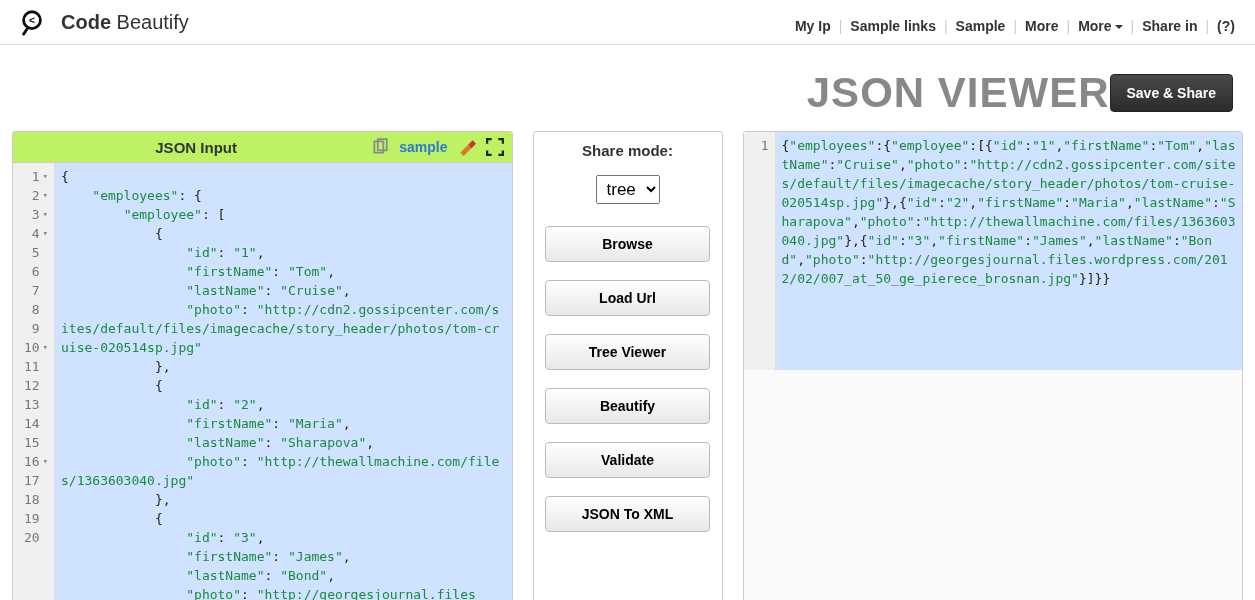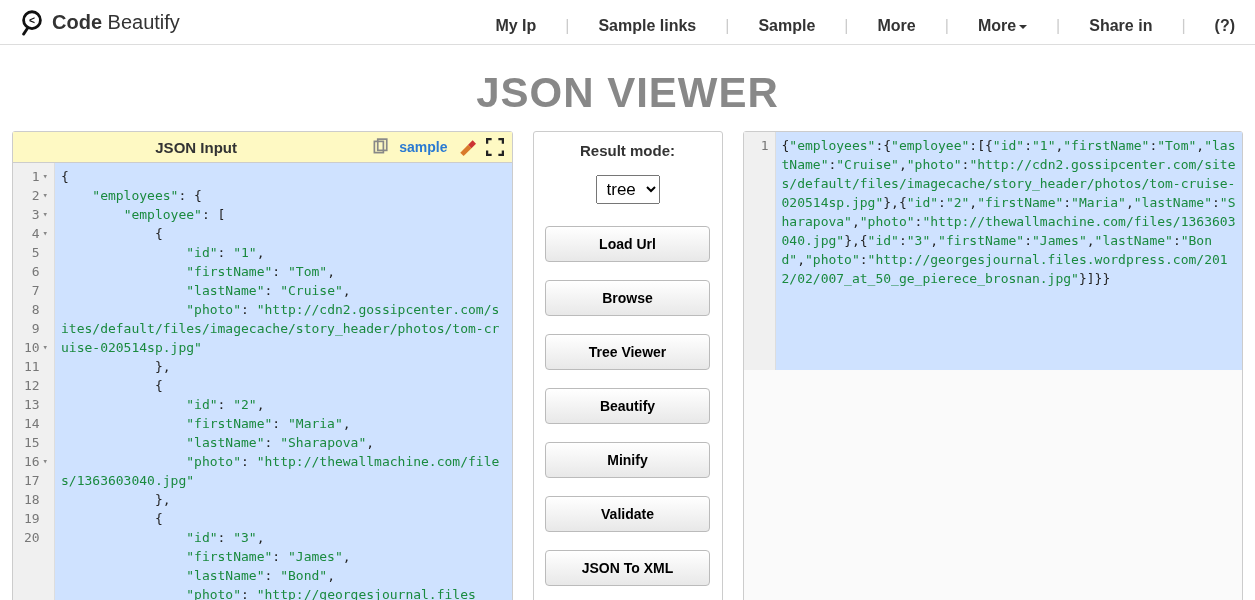--- a/index.html
+++ b/index.html
@@ -1,37 +1,37 @@
 <!DOCTYPE html>
 <html><head>
 <meta charset="utf-8">
 <style>
 * { box-sizing: border-box; margin: 0; padding: 0; }
 body { font-family: "Helvetica Neue", Helvetica, Arial, sans-serif; font-size: 14px; color: #333; background: #fff; }
 
 .topbar { display: flex; align-items: center; justify-content: space-between; padding: 8px 18px; border-bottom: 1px solid #ddd; }
 .brand { display: flex; align-items: center; gap: 6px; }
 .brand-logo { width: 28px; height: 28px; }
-.brand-text { font-size: 20px; font-weight: bold; }
+.brand-text { font-size: 20px; font-weight: bold; margin-left: 9px; }
 .brand-text .light { font-weight: 300; }
-.topnav { display: flex; gap: 23px; font-size: 16px; font-weight: bold; margin-top: 8px; }
+.topnav { display: flex; gap: 2px; font-size: 14px; font-weight: bold; margin-top: 8px; }
 .topnav a { color: #333; text-decoration: none; padding: 0 2px; cursor: pointer; }
 .topnav .sep { color: #ccc; font-weight: normal; padding: 0 4px; }
 .caret-down::after { content: ""; display: inline-block; margin-left: 3px; vertical-align: middle; border-top: 4px solid #333; border-left: 4px solid transparent; border-right: 4px solid transparent; }
 
-.header-row { display: flex; align-items: center; justify-content: center; padding: 24px 22px 14px 22px; }
+.header-row { display: flex; align-items: center; justify-content: flex-end; padding: 24px 22px 14px 22px; }
 .page-title { font-size: 42px; font-weight: 700; color: #888; letter-spacing: 1px; }
 .save-share { background: linear-gradient(#4a4a4a, #2b2b2b); color: #fff; font-weight: bold; border: 1px solid #222; border-radius: 4px; padding: 10px 16px; cursor: pointer; font-size: 14px; }
 
 .workspace { display: flex; gap: 20px; padding: 0 12px 12px 12px; }
 .panel { border: 1px solid #ccc; border-radius: 3px; background: #fff; }
 .panel.left, .panel.right { flex: 1 1 0; min-width: 0; display: flex; flex-direction: column; }
 .panel.center { width: 190px; flex: 0 0 190px; display: flex; flex-direction: column; align-items: center; padding: 10px 12px 18px 12px; gap: 16px; }
 
-.panel-header { display: flex; align-items: center; justify-content: flex-end; padding: 6px 8px; border-bottom: 1px solid #ccc; background: #fef9c3; }
+.panel-header { display: flex; align-items: center; justify-content: flex-end; padding: 6px 8px; border-bottom: 1px solid #ccc; background: #bef264; }
 .panel-title { font-weight: bold; font-size: 15px; flex: 1; text-align: center; }
 .panel-tools { display: flex; align-items: center; gap: 10px; }
 .tool-icon { width: 18px; height: 18px; cursor: pointer; display: inline-flex; align-items: center; justify-content: center; }
 .sample-link { color: #2a7ad2; font-weight: bold; font-size: 14px; cursor: pointer; }
 
 .editor { position: relative; flex: 1; display: flex; overflow: hidden; height: 432px; }
 .gutter { background: #f0f0f0; color: #777; text-align: right; padding: 4px 6px 4px 4px; font-family: Menlo, Consolas, monospace; font-size: 13px; line-height: 19px; user-select: none; border-right: 1px solid #ddd; min-width: 42px; }
 .gutter .ln { display: flex; align-items: center; justify-content: flex-end; gap: 3px; height: 19px; }
 .gutter .fold { font-size: 9px; color: #888; }
 .code { flex: 1; background: #cfe2ff; padding: 4px 6px; font-family: Menlo, Consolas, monospace; font-size: 13px; line-height: 19px; overflow: hidden; }
@@ -78,20 +78,21 @@
     <a class="caret-down">More</a>
       <span class="sep">|</span>
     <a>Share in</a>
       <span class="sep">|</span>
     <a>(?)</a>
   </div>
 </div>
 
 <div class="header-row">
   <h1 class="page-title">JSON VIEWER</h1>
+  <button class="save-share">Save &amp; Share</button>
 </div>
 
 <div class="workspace">
 
   <div class="panel left">
     <div class="panel-header">
       <span></span>
       <span class="panel-title">JSON Input</span>
       <span class="panel-tools">
         <span class="tool-icon">
@@ -156,30 +157,29 @@
           <div class="row">            <span class="tok-punc">{</span></div>
           <div class="row">                <span class="tok-key">"id"</span><span class="tok-col">: </span><span class="tok-str">"3"</span><span class="tok-punc">,</span></div>
           <div class="row">                <span class="tok-key">"firstName"</span><span class="tok-col">: </span><span class="tok-str">"James"</span><span class="tok-punc">,</span></div>
           <div class="row">                <span class="tok-key">"lastName"</span><span class="tok-col">: </span><span class="tok-str">"Bond"</span><span class="tok-punc">,</span></div>
           <div class="row wrap">                <span class="tok-key">"photo"</span><span class="tok-col">: </span><span class="tok-str">"http://georgesjournal.files</span></div>
         </div>
     </div>
   </div>
 
   <div class="panel center">
-    <div class="center-title">Result mode:</div>
+    <div class="center-title">Share mode:</div>
     <select class="mode-select">
       <option>tree</option>
     </select>
     <div id="center-buttons" style="display:flex;flex-direction:column;gap:18px;margin-top:6px;">
+        <button class="action-btn">Browse</button>
         <button class="action-btn">Load Url</button>
-        <button class="action-btn">Browse</button>
         <button class="action-btn">Tree Viewer</button>
         <button class="action-btn">Beautify</button>
-        <button class="action-btn">Minify</button>
         <button class="action-btn">Validate</button>
         <button class="action-btn">JSON To XML</button>
       </div>
   </div>
 
   <div class="panel right">
     <div class="result-wrapper">
       <div class="result-code" style="height:auto;">
         <div class="gutter">
             <div class="ln">1</div>

